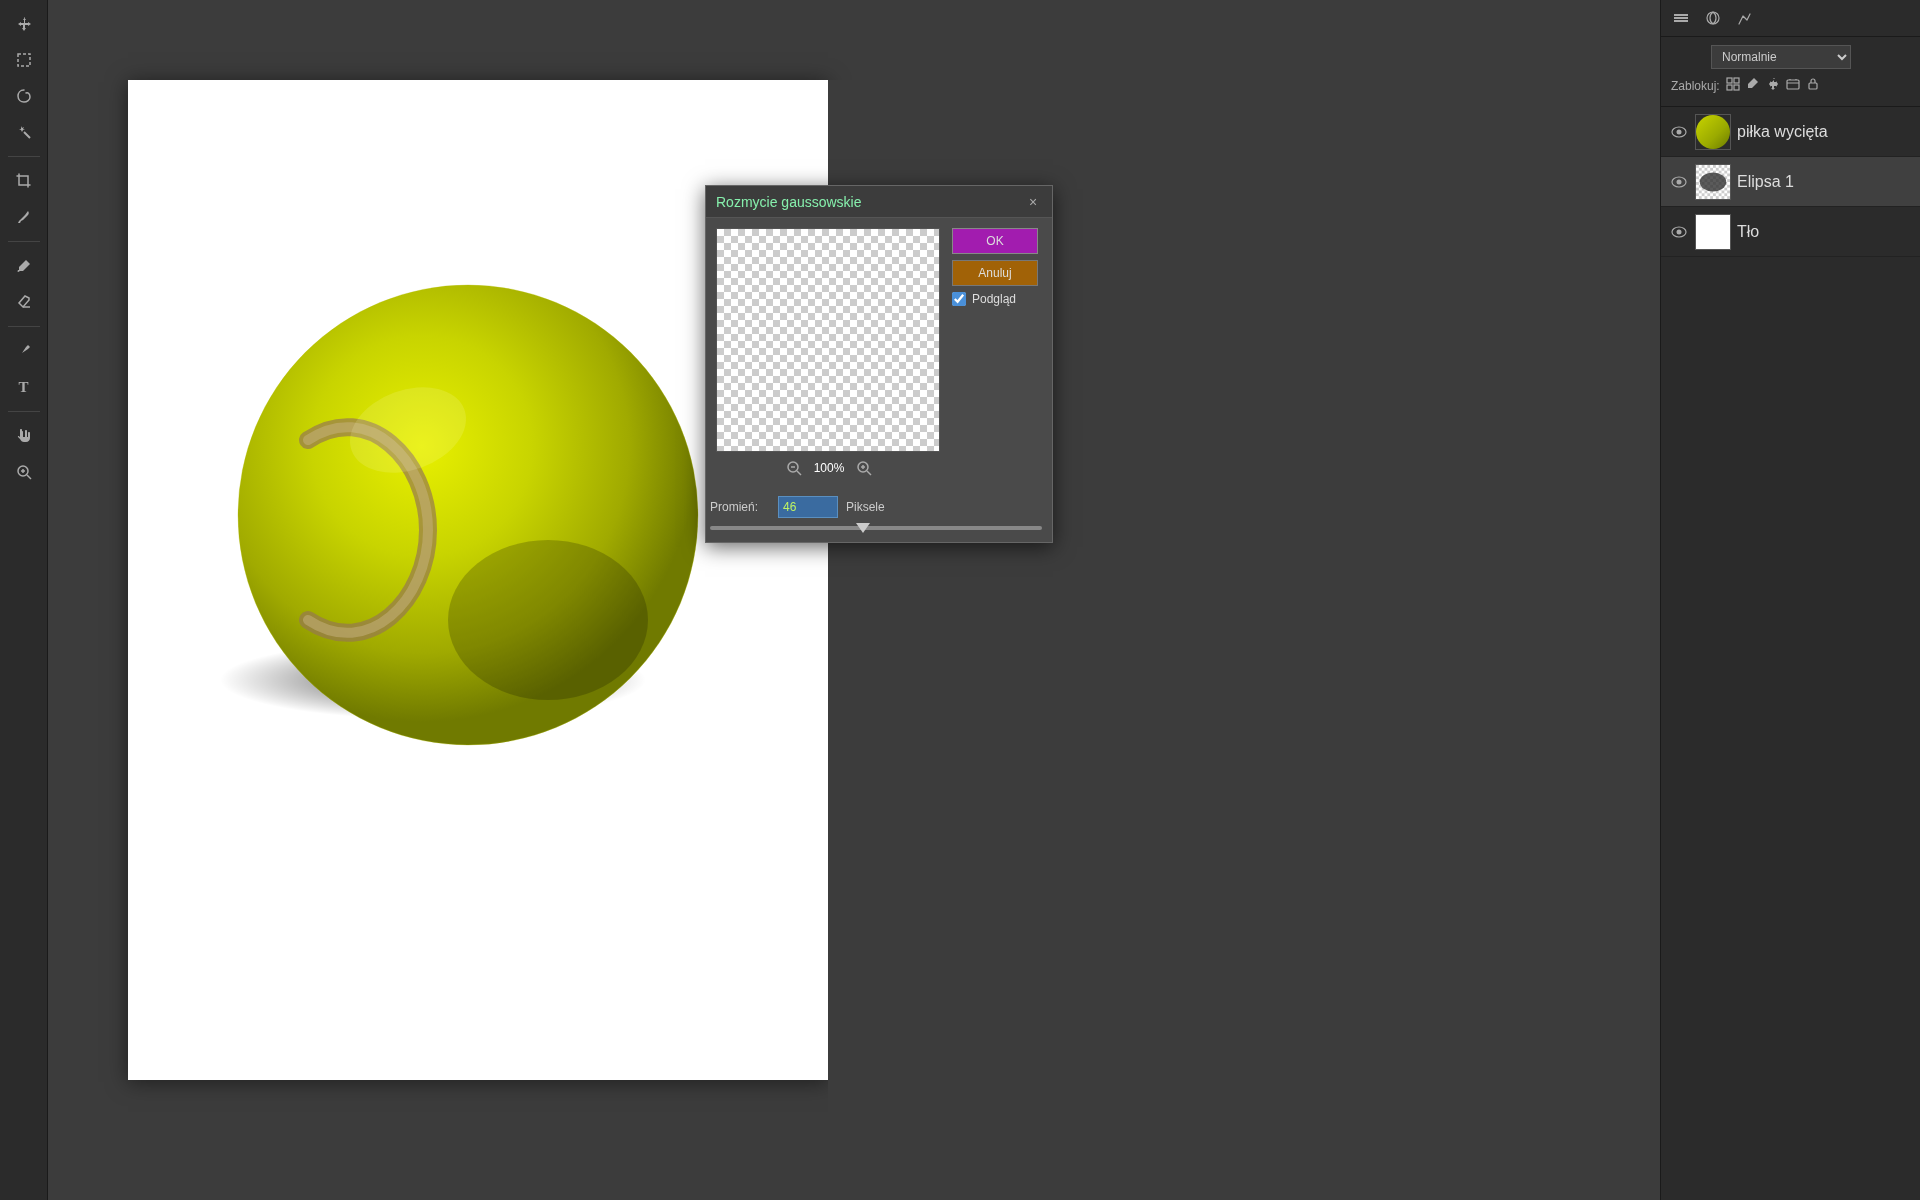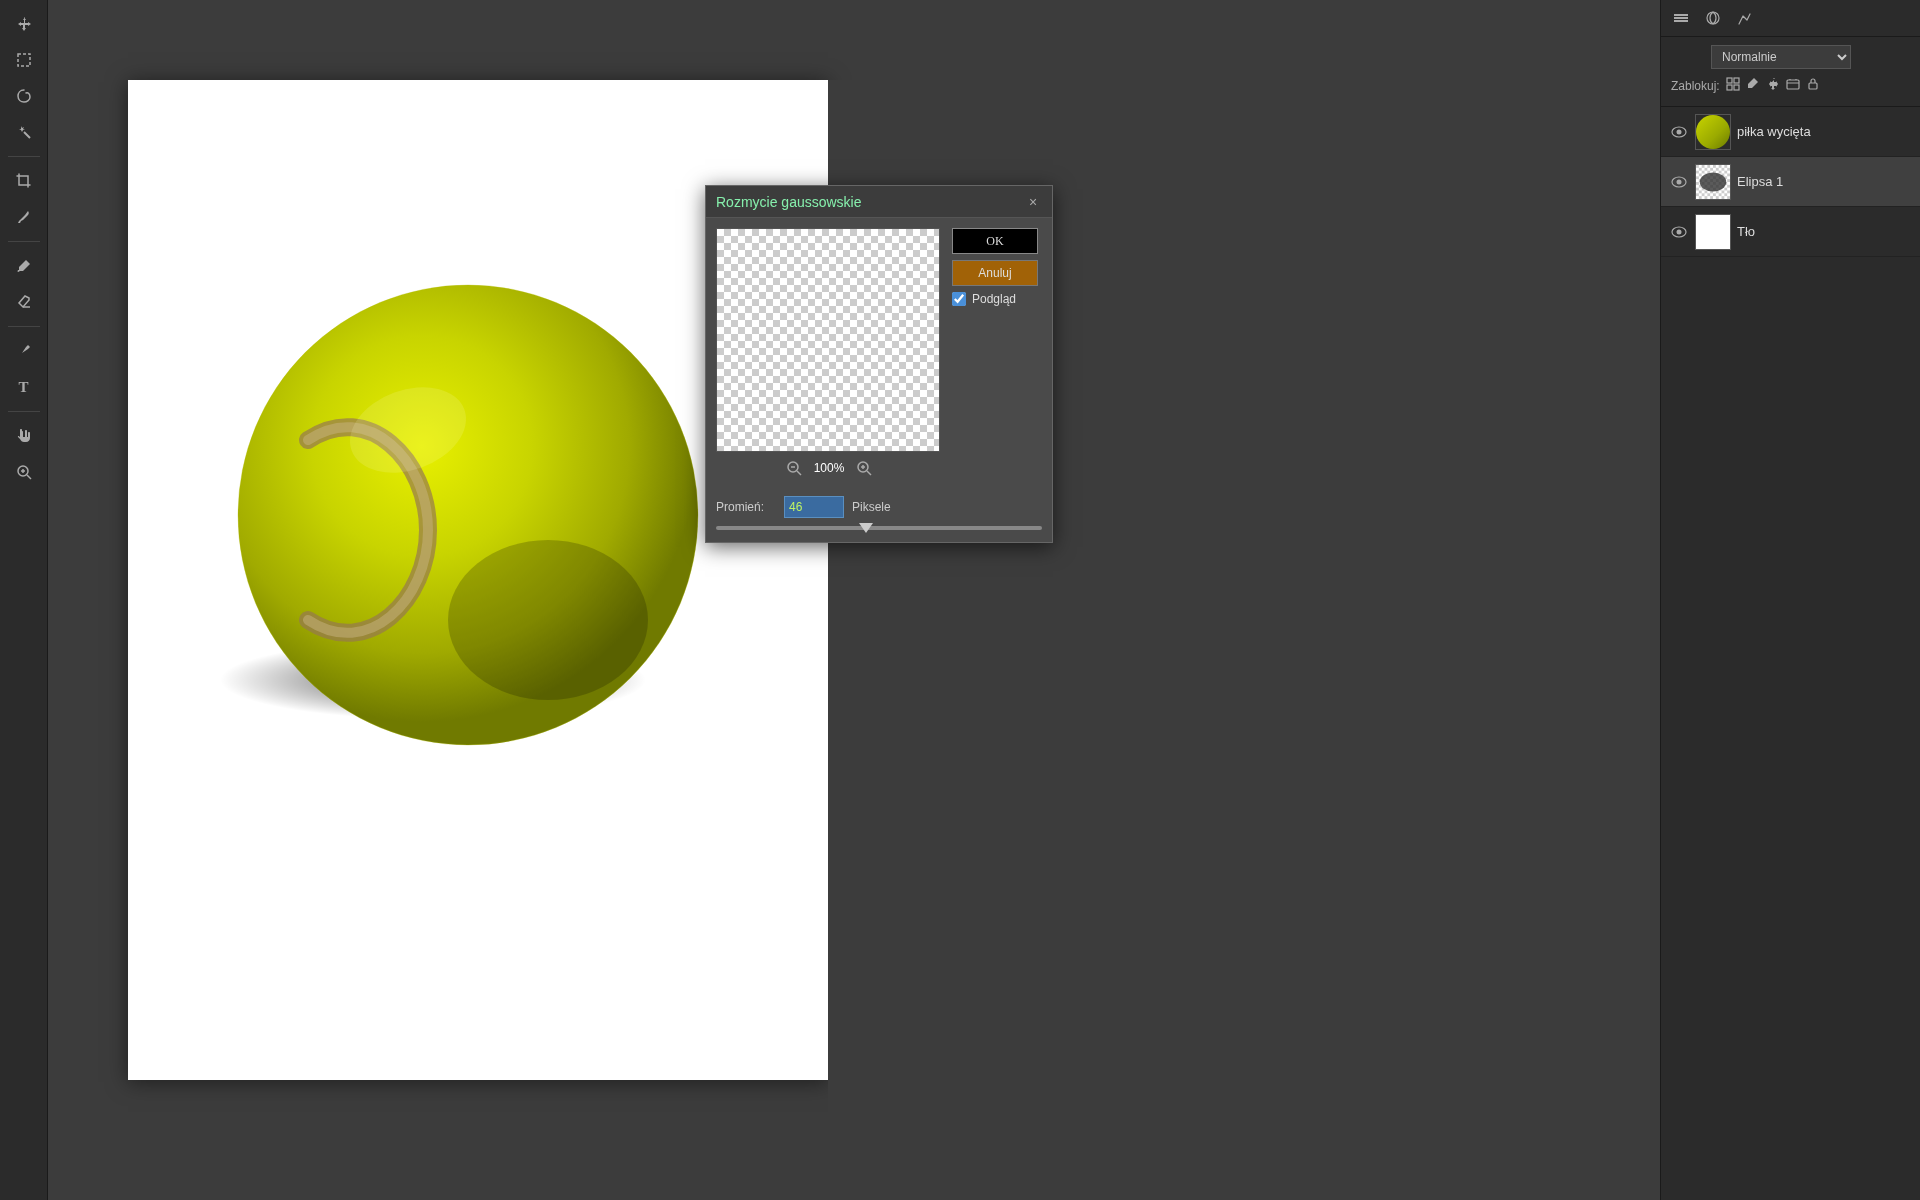--- a/index.html
+++ b/index.html
@@ -189,21 +189,21 @@
     }
 
     .layer-thumb-white {
       width: 100%;
       height: 100%;
       background: #ffffff;
     }
 
     .layer-name {
       color: #ddd;
-      font-size: 13px;
+      font-size: 16px;
       flex: 1;
     }
 
     
     .dialog-overlay {
       position: absolute;
       top: 0; left: 0; right: 0; bottom: 0;
       pointer-events: none;
       z-index: 100;
     }
@@ -310,43 +310,42 @@
       width: 86px;
       height: 26px;
       background: #a16207;
       border: 1px solid #777;
       color: #ddd;
       font-size: 12px;
       cursor: pointer;
       text-align: center;
     }
     .dialog-btn.primary {
-      background: #000000;
+      background: #a21caf;
       border-color: #888;
-      font-family: Liberation Serif, serif;
     }
 
     .preview-checkbox-row {
       display: flex;
       align-items: center;
       gap: 6px;
       color: #ddd;
       font-size: 12px;
     }
 
     .preview-checkbox {
       width: 14px;
       height: 14px;
       cursor: pointer;
       accent-color: #4a90d9;
     }
 
     
     .dialog-footer {
-      padding: 8px 10px 12px 10px;
+      padding: 8px 10px 12px 4px;
     }
 
     .radius-row {
       display: flex;
       align-items: center;
       gap: 8px;
       margin-bottom: 8px;
     }
 
     .radius-label {

